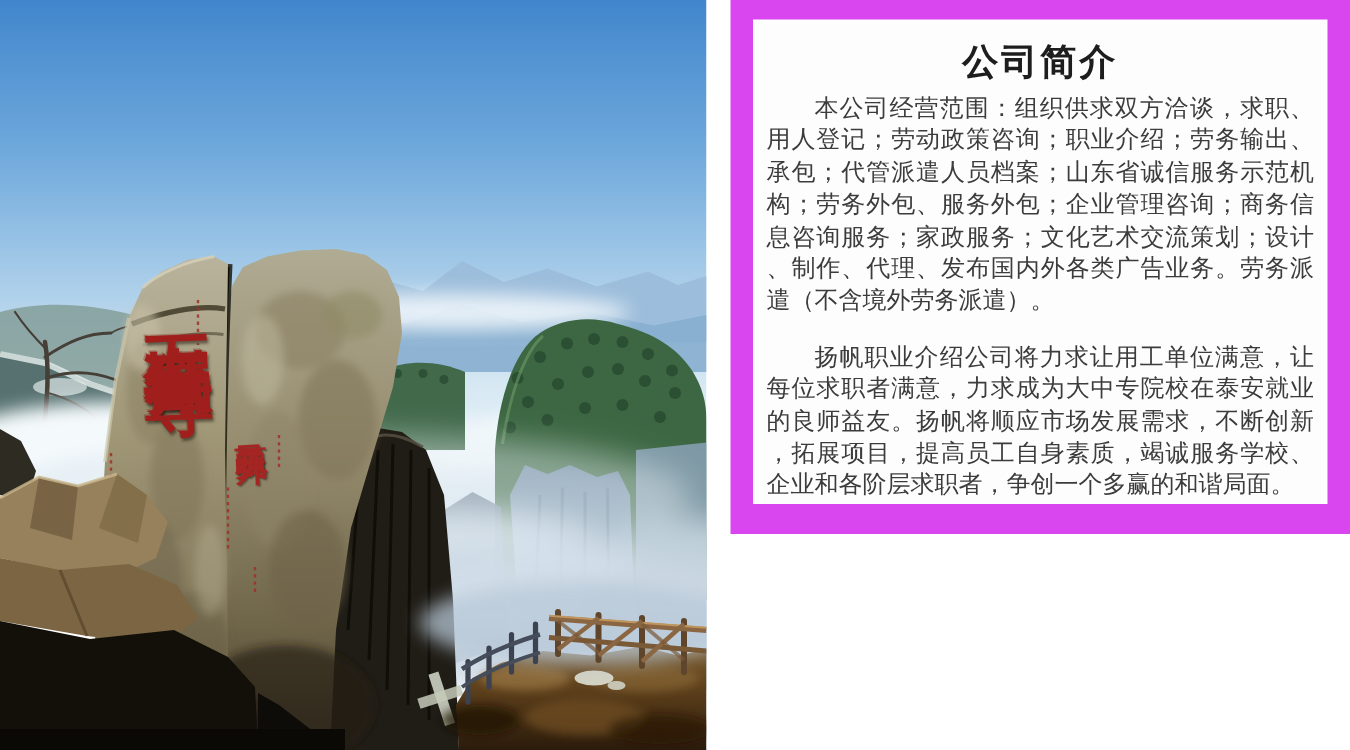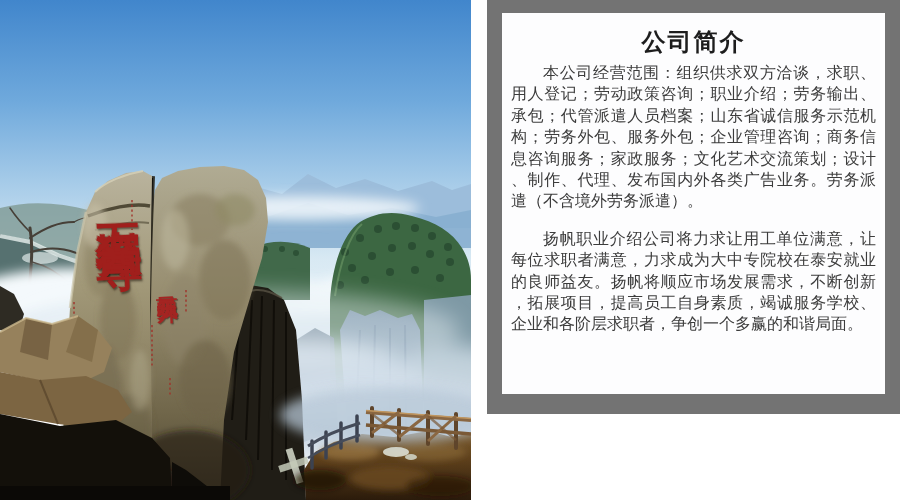--- a/index.html
+++ b/index.html
@@ -10,21 +10,21 @@
   .photo svg{display:block;}
   .inscription-main{position:absolute;left:86px;top:188px;writing-mode:vertical-rl;text-orientation:upright;
         font-family:"Liberation Serif",serif;font-weight:700;font-size:46px;letter-spacing:6px;
         color:#a01f1c;transform:rotate(-2deg);
         text-shadow:1px 2px 2px rgba(35,25,15,.55),-1px -1px 0 rgba(130,45,35,.35);}
   .inscription-side{position:absolute;left:152px;top:280px;writing-mode:vertical-rl;text-orientation:upright;
         font-family:"Liberation Serif",serif;font-weight:600;font-size:21px;letter-spacing:2px;
         color:#a42522;transform:rotate(-3deg);
         text-shadow:1px 1px 1px rgba(40,30,20,.5);}
   
-  .panel{position:absolute;left:487px;top:0;width:413px;height:414px;background:#737373;}
+  .panel{position:absolute;left:487px;top:0;width:413px;height:356px;background:#d946ef;}
   .card{position:absolute;left:15px;top:13px;right:15px;bottom:20px;background:#fdfdfe;
         padding:6px 9px 0 9px;box-sizing:border-box;overflow:hidden;}
   .card h1{font-size:24px;line-height:30px;margin:8px 0 5px 0;text-align:center;
         color:#1d1d1d;font-weight:700;letter-spacing:2px;}
   .card p{font-size:16px;line-height:21.4px;margin:0 0 16px 0;text-indent:2em;
         text-align:justify;color:#3c3c3c;line-break:anywhere;}
 </style>
 </head>
 <body>
 

